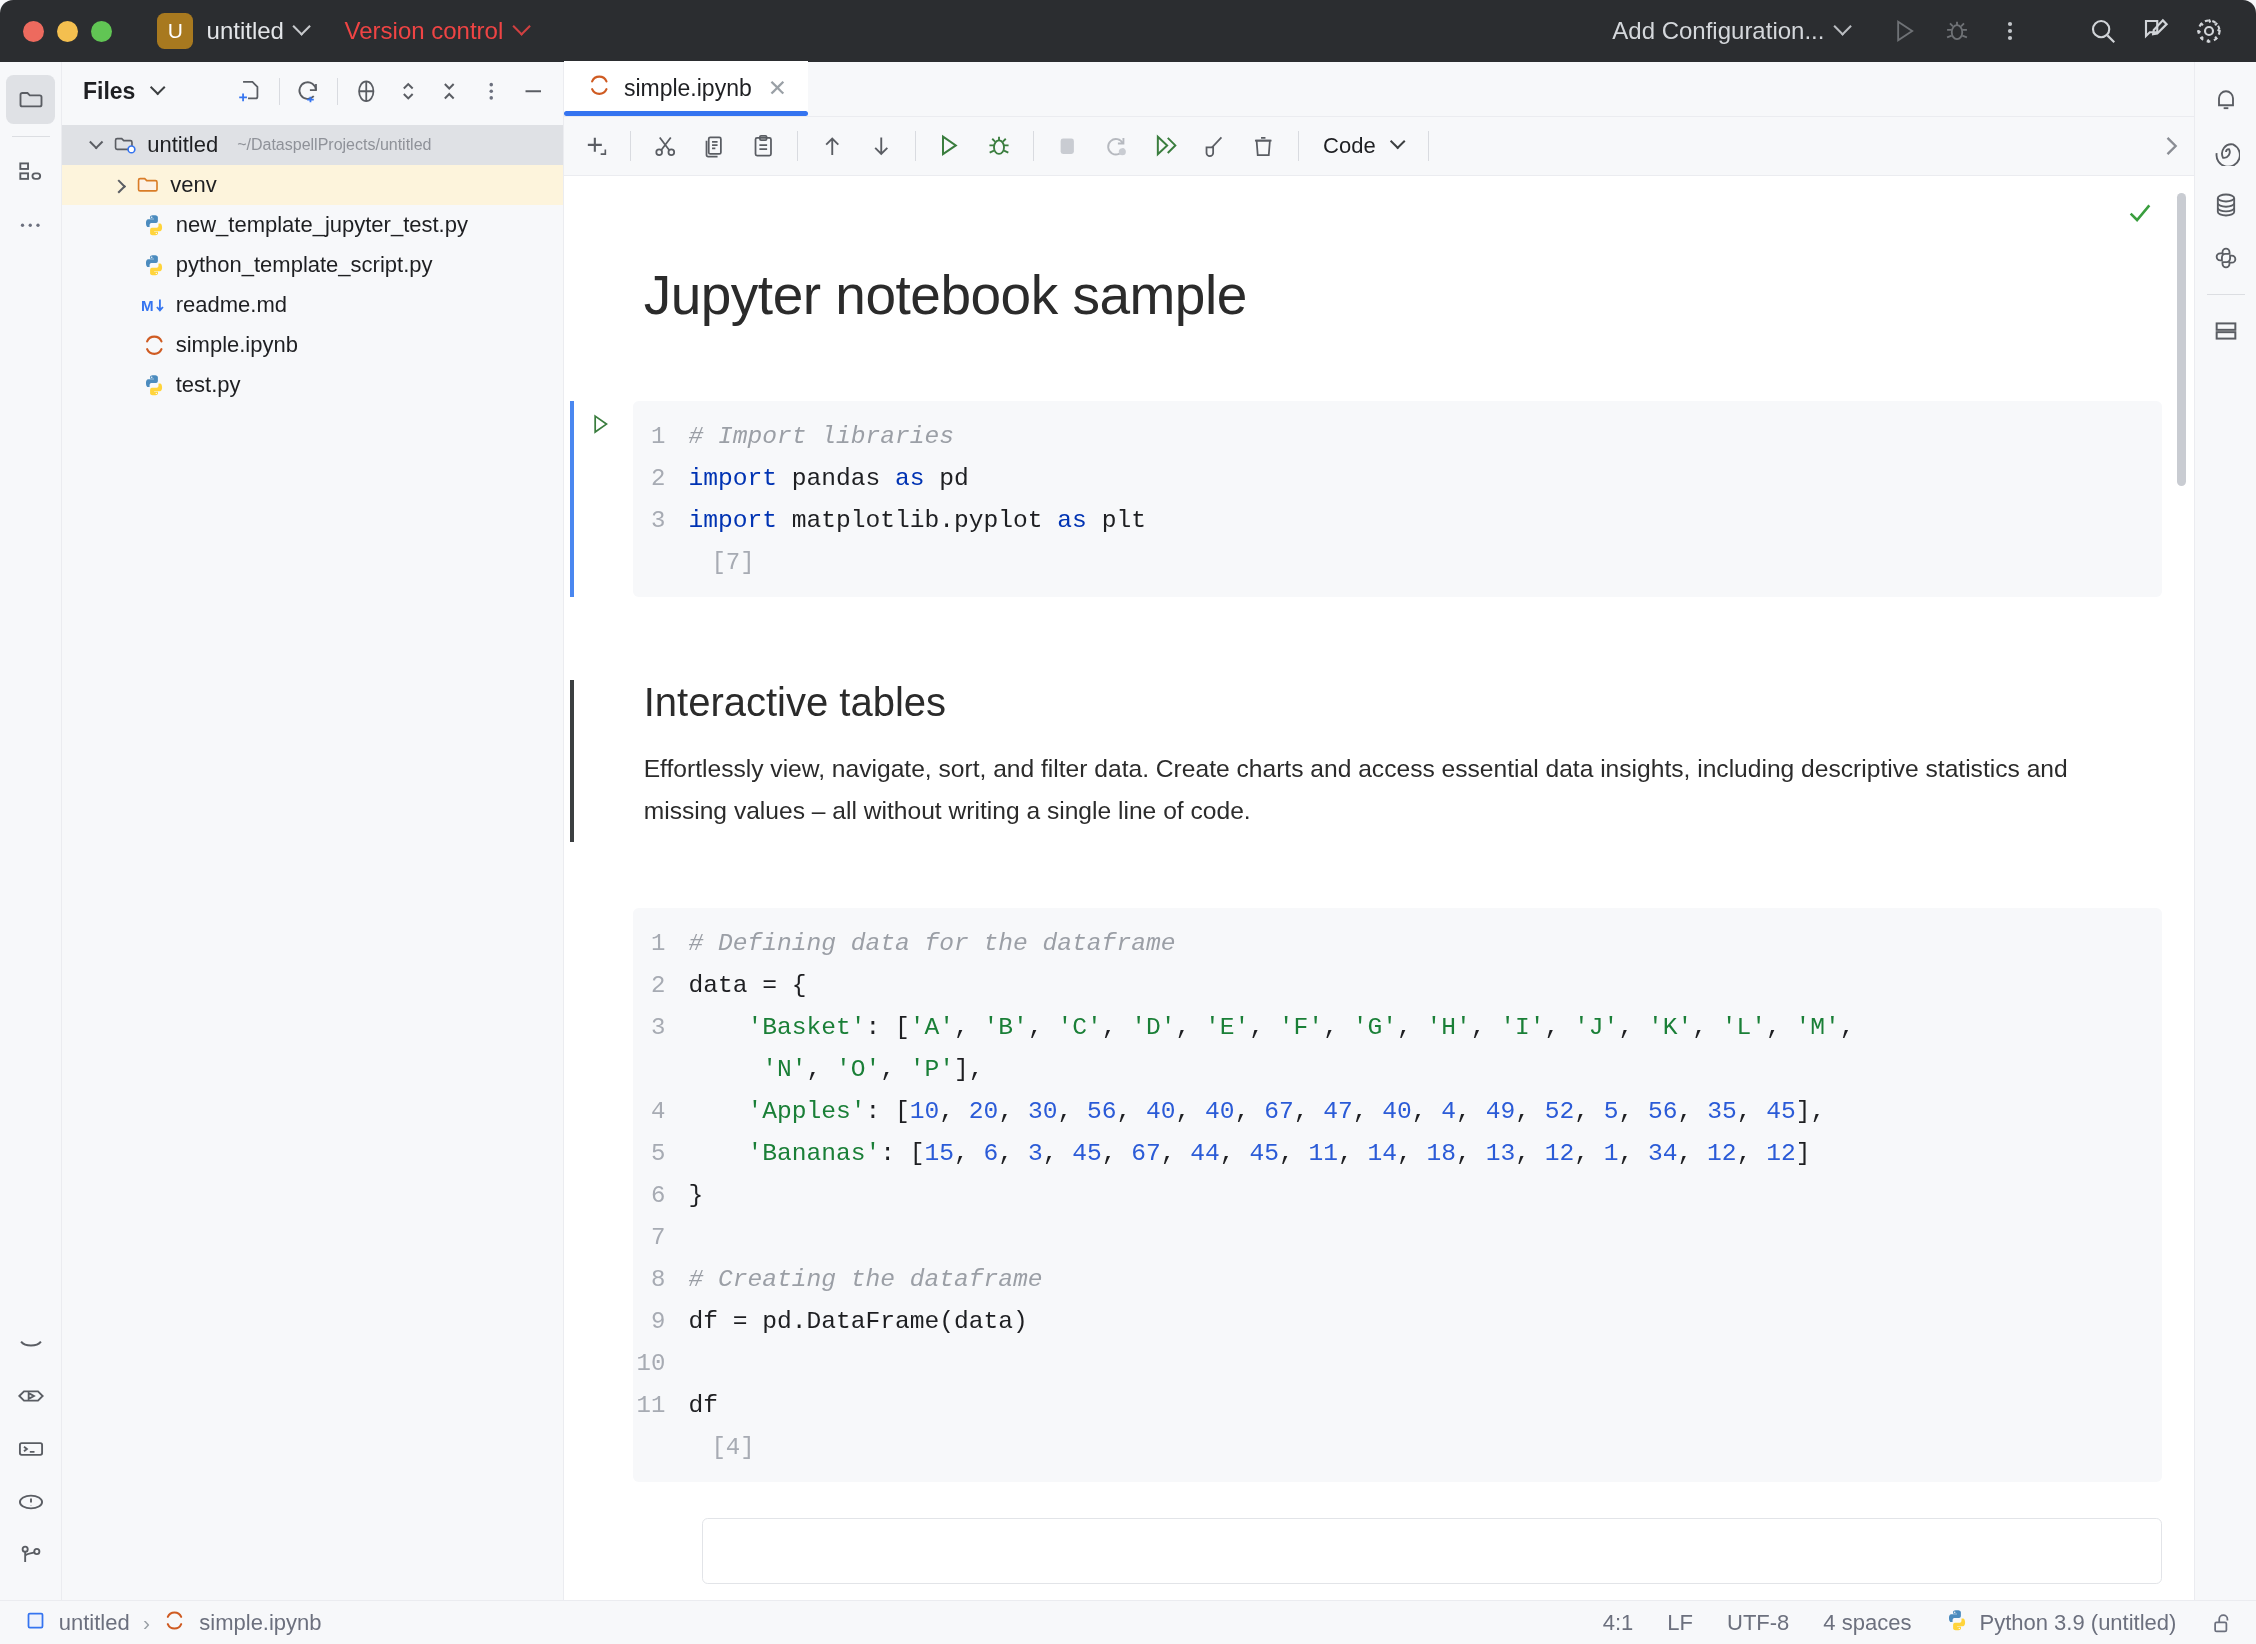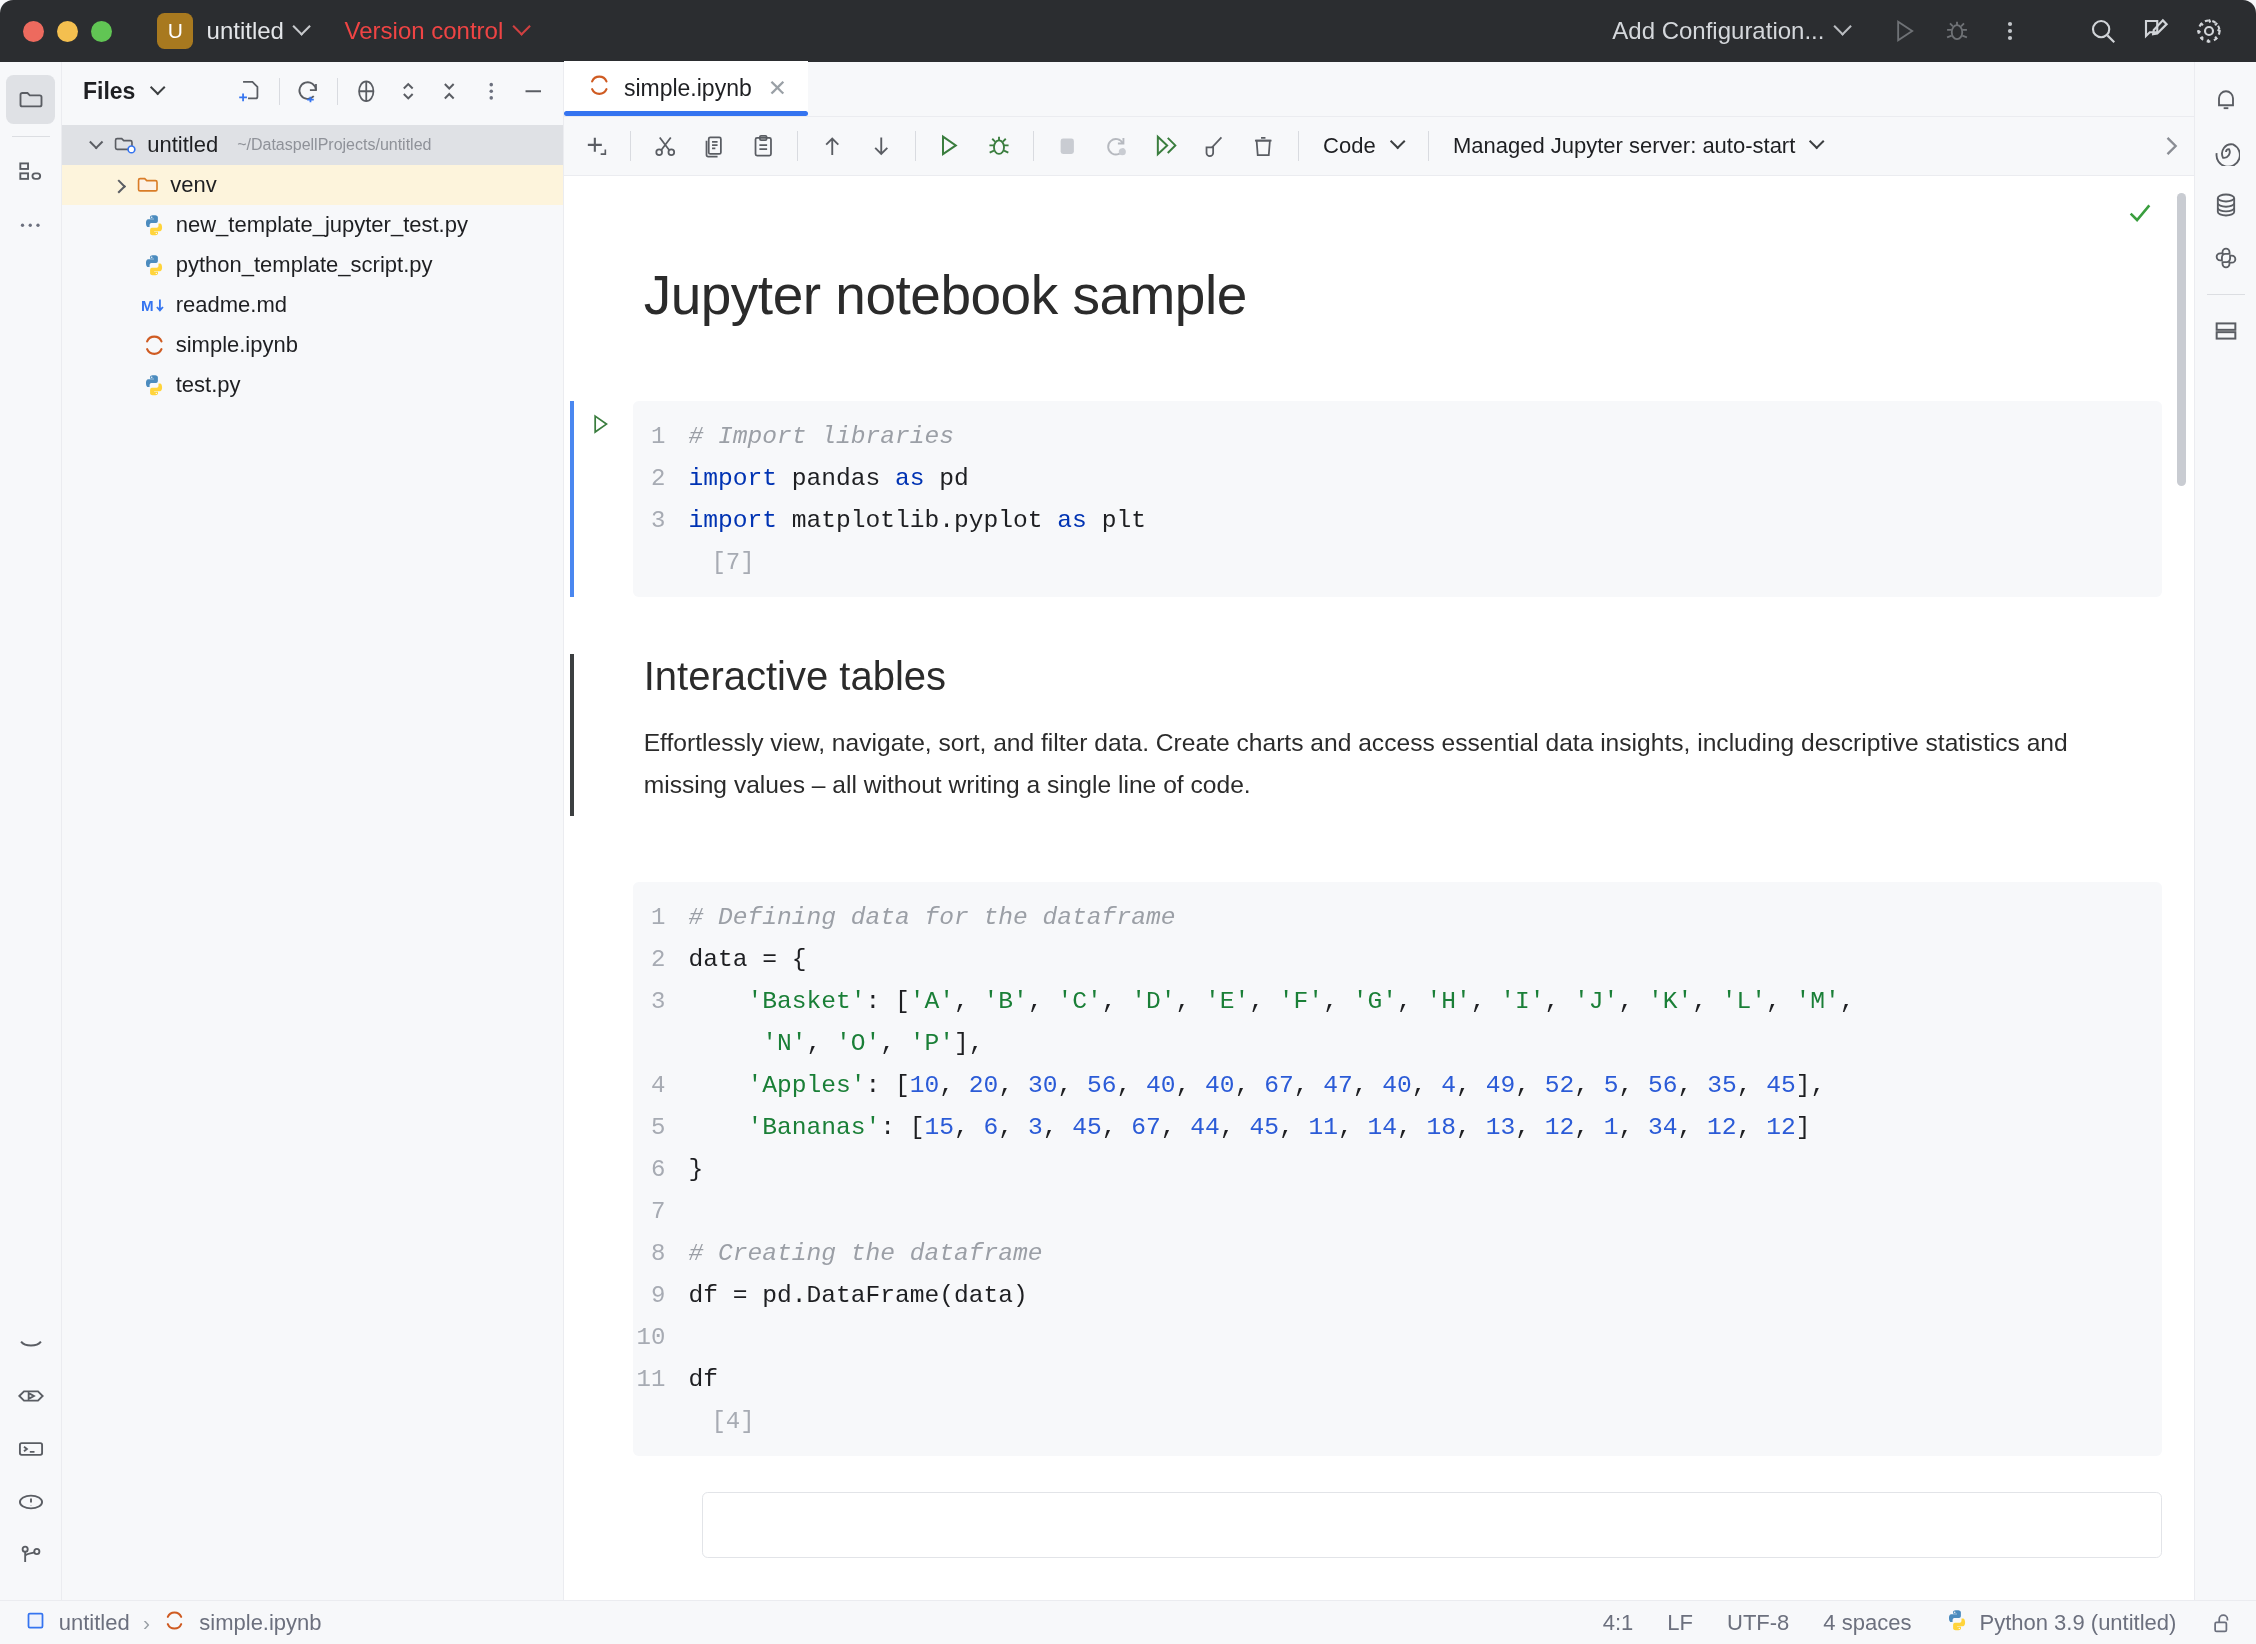--- a/index.html
+++ b/index.html
@@ -209,21 +209,21 @@
   .ctext { color: #1e1f22; }
   .cmt { color: #9b9fa6; font-style: italic; }
   .kw { color: #0033b3; }
   .str { color: #1a7f37; }
   .num { color: #2b5bd7; }
   .outid { color: #a7abb3; font-family: "Liberation Mono", monospace; font-size: 24px; padding-left: 78px; line-height: 42px; }
 
   .md-h2 { font-size: 40px; font-weight: 400; color: #2b2b2b; padding: 0 0 0 74px; }
   .md-p { font-size: 24.6px; line-height: 42px; color: #2b2b2b; padding: 0 76px 0 74px; margin-top: 23px; }
 
-  .mdcell { position: relative; margin-top: 57px; padding-bottom: 9.5px; }
+  .mdcell { position: relative; margin-top: 83px; padding-bottom: 9.5px; }
   .mdbar {
     position: absolute; left: 0; top: 0; bottom: 0; width: 4.7px; background: #3c3f41;
   }
 
   
   .vscroll {
     position: absolute; right: 7.6px; top: 17px; width: 9.5px; height: 293px;
     background: #c9ccd2; border-radius: 5.7px;
   }
 
@@ -609,24 +609,20 @@
             <path d="M6 7 H18 L17 20 H7 Z"></path>
               <path d="M4.5 7 H19.5 M10 4.5 H14"></path>
           </svg>
         </div>
         <div class="nbsep"></div>
         <div class="nbcombo">
           <span>Code</span>
           <span class="chev-d-dark"></span>
         </div>
         <div class="nbsep"></div>
-        <div class="nbcombo">
-          <span>Managed Jupyter server: auto-start</span>
-          <span class="chev-d-dark"></span>
-        </div>
         <div class="nbmore">
           <svg width="28" height="28" viewBox="0 0 24 24" fill="none" stroke="#8a8d94" stroke-width="2">
             <path d="M9 5 L16 12 L9 19"></path>
           </svg>
         </div>
       </div>
 
       <div class="nbscroll">
         <div class="nbcontent">
 

